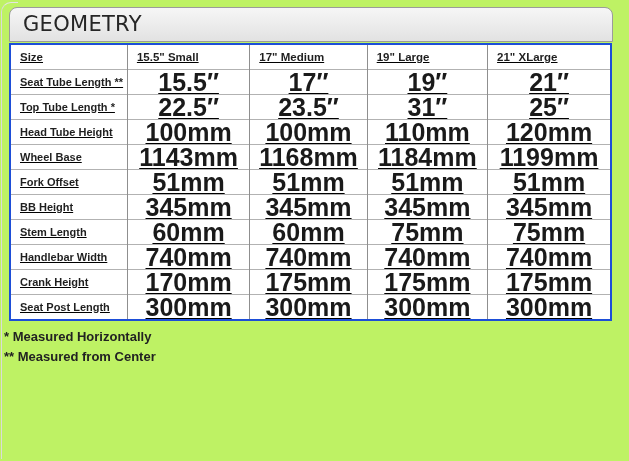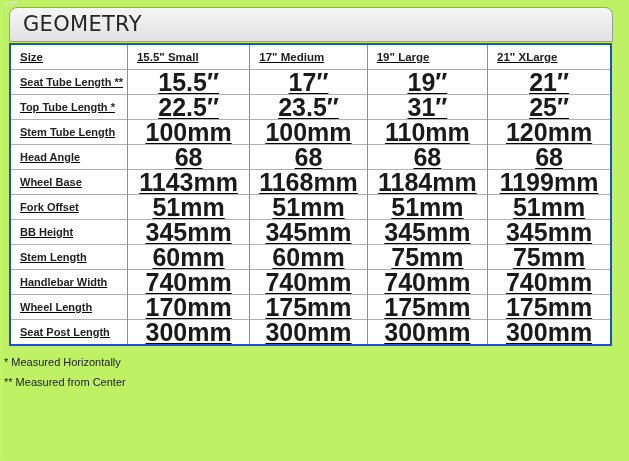--- a/index.html
+++ b/index.html
@@ -94,22 +94,22 @@
     color: #1a1a1a;
     text-align: center;
     vertical-align: middle;
     line-height: 24px;
   }
   .footnotes {
     margin-left: -5px;
     margin-top: 6px;
   }
   .footnotes div {
-    font-size: 11px;
-    font-weight: normal;
+    font-size: 13px;
+    font-weight: bold;
     color: #222222;
     line-height: 20px;
   }
 </style>
 </head>
 <body>
 
 <div class="page">
   <div class="page-edge"></div>
 
@@ -145,32 +145,25 @@
             <td class="value">21″</td>
           </tr>
           <tr>
             <td class="label">Top Tube Length *</td>
             <td class="value">22.5″</td>
             <td class="value">23.5″</td>
             <td class="value">31″</td>
             <td class="value">25″</td>
           </tr>
           <tr>
-            <td class="label">Stem Tube Length</td>
+            <td class="label">Head Tube Height</td>
             <td class="value">100mm</td>
             <td class="value">100mm</td>
             <td class="value">110mm</td>
             <td class="value">120mm</td>
-          </tr>
-          <tr>
-            <td class="label">Head Angle</td>
-            <td class="value">68</td>
-            <td class="value">68</td>
-            <td class="value">68</td>
-            <td class="value">68</td>
           </tr>
           <tr>
             <td class="label">Wheel Base</td>
             <td class="value">1143mm</td>
             <td class="value">1168mm</td>
             <td class="value">1184mm</td>
             <td class="value">1199mm</td>
           </tr>
           <tr>
             <td class="label">Fork Offset</td>
@@ -194,21 +187,21 @@
             <td class="value">75mm</td>
           </tr>
           <tr>
             <td class="label">Handlebar Width</td>
             <td class="value">740mm</td>
             <td class="value">740mm</td>
             <td class="value">740mm</td>
             <td class="value">740mm</td>
           </tr>
           <tr>
-            <td class="label">Wheel Length</td>
+            <td class="label">Crank Height</td>
             <td class="value">170mm</td>
             <td class="value">175mm</td>
             <td class="value">175mm</td>
             <td class="value">175mm</td>
           </tr>
           <tr>
             <td class="label">Seat Post Length</td>
             <td class="value">300mm</td>
             <td class="value">300mm</td>
             <td class="value">300mm</td>

